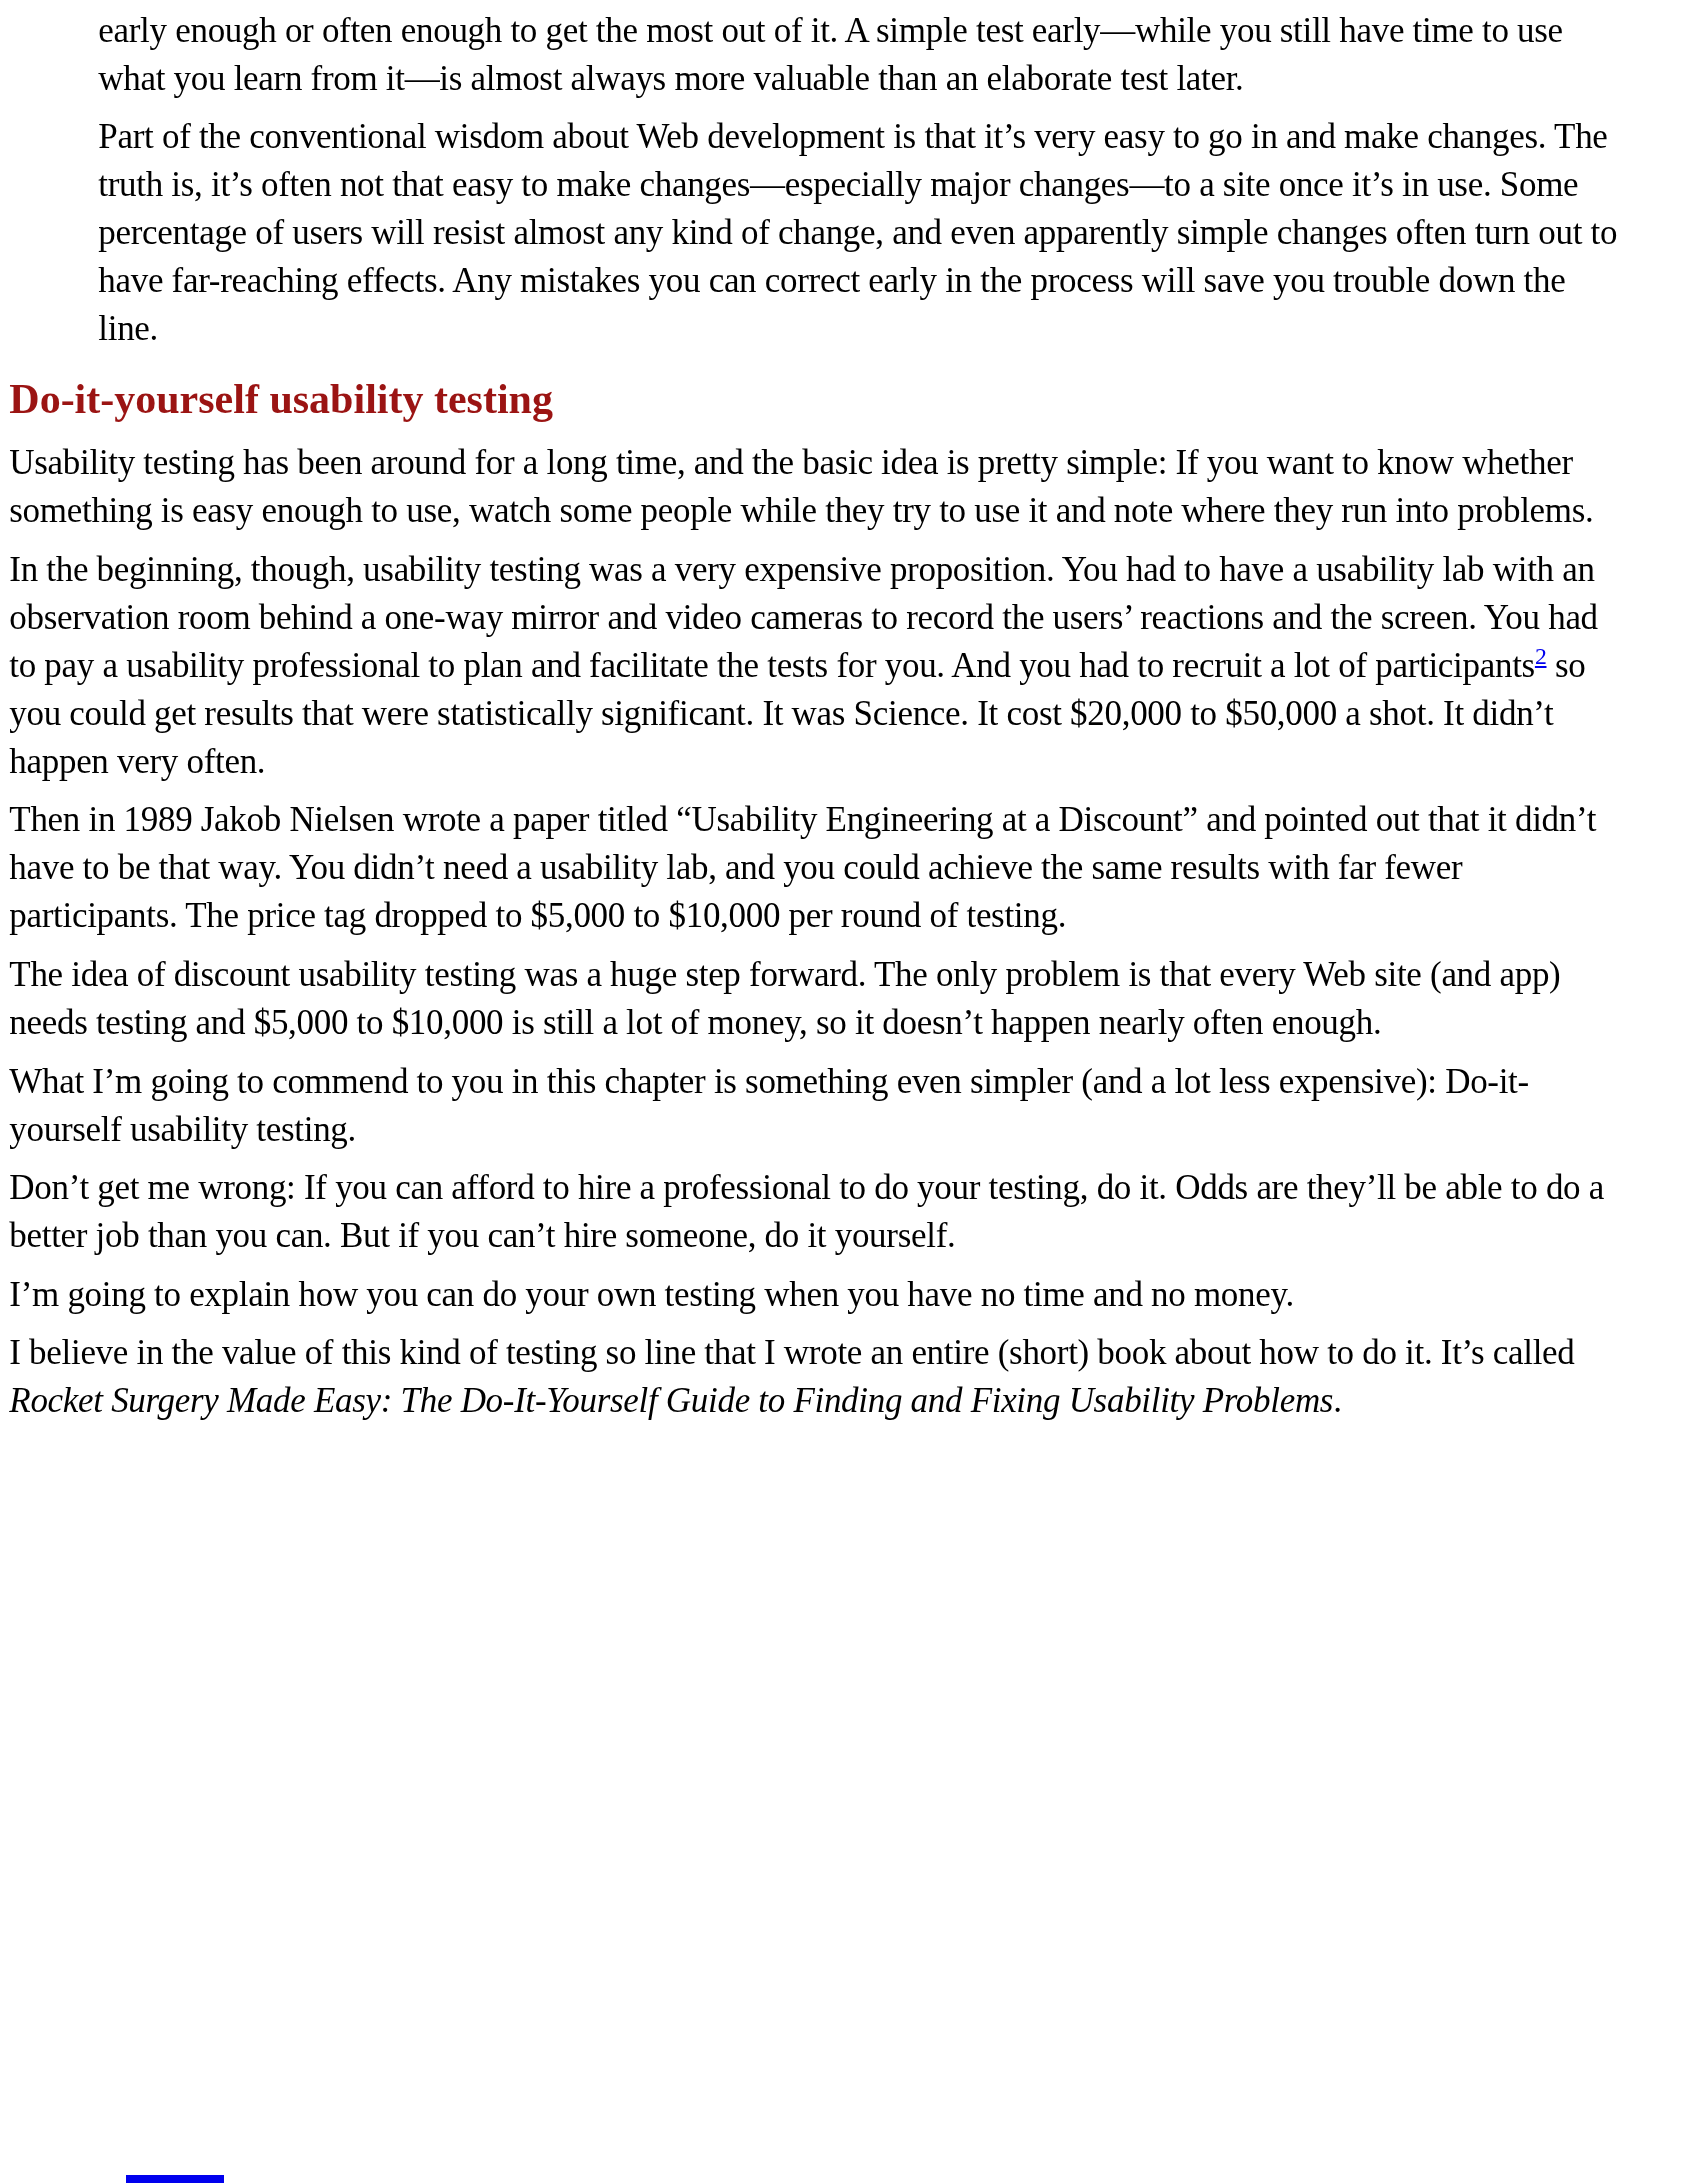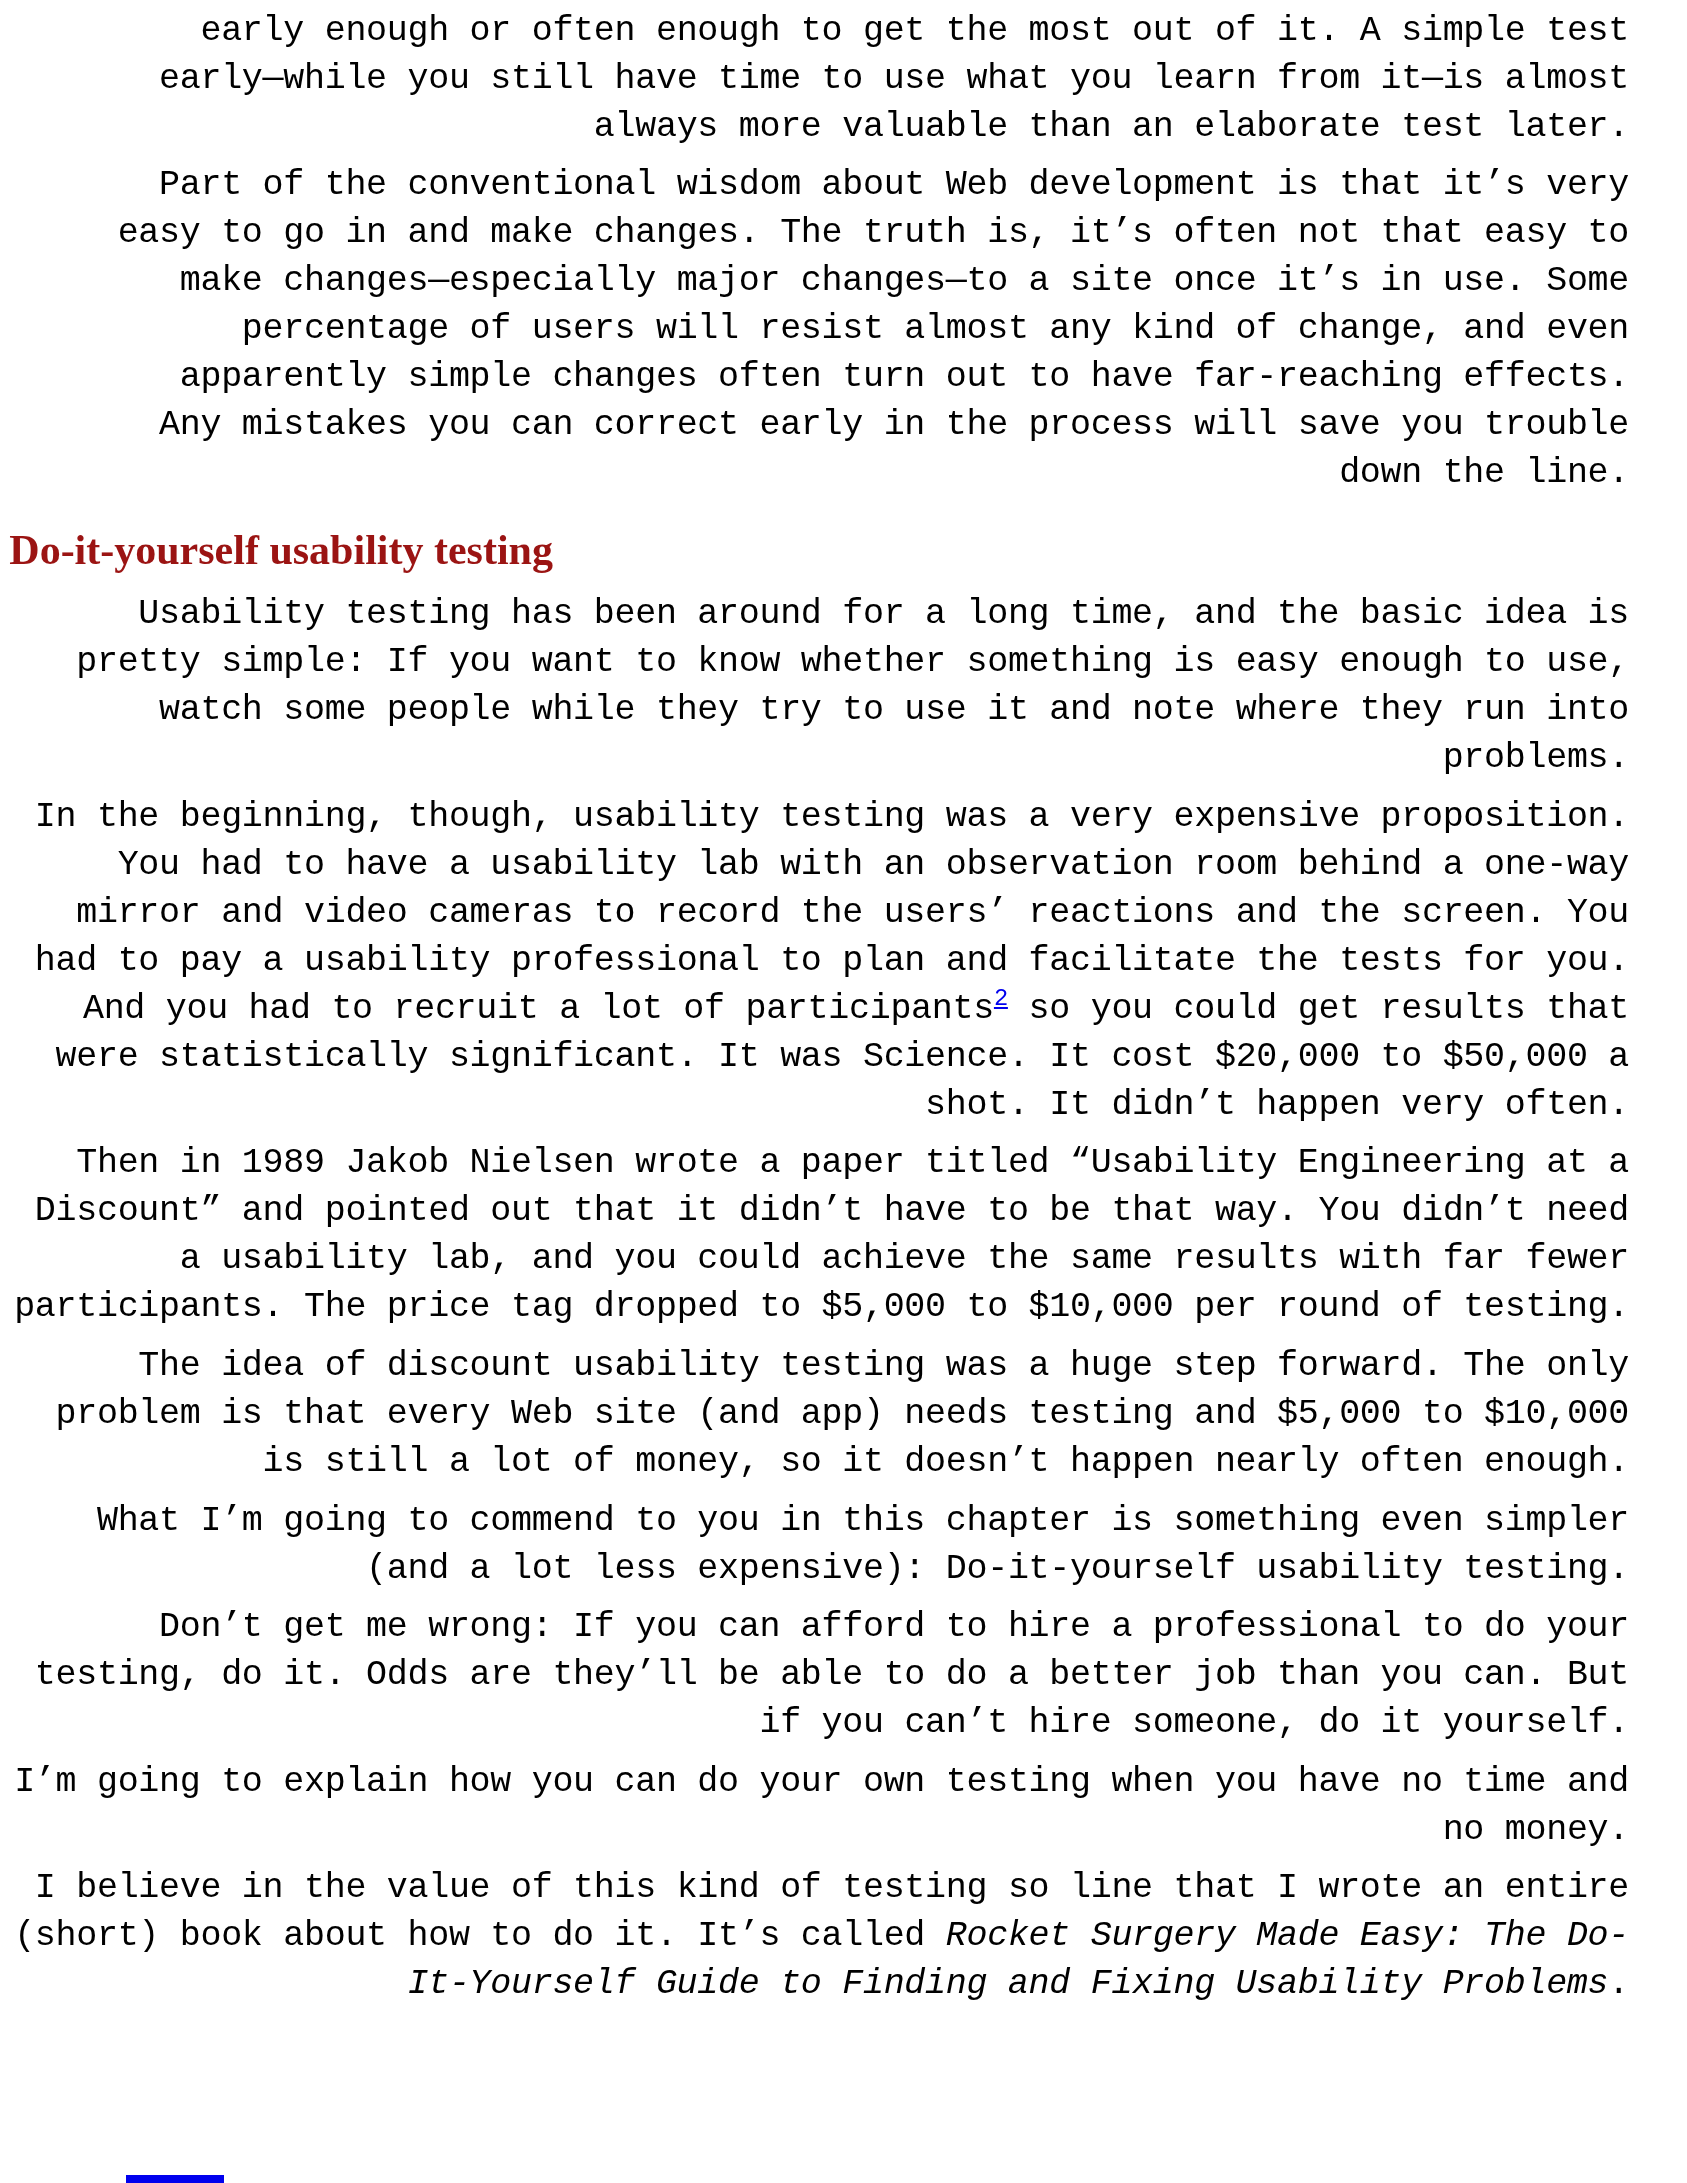--- a/index.html
+++ b/index.html
@@ -16,28 +16,27 @@
     padding: 6.6px 58px 0 9.3px;
     font-size: 35px;
     line-height: 48px;
     letter-spacing: -0.3px;
   }
   .intro-block {
     margin-left: 89px;
   }
   p.body-para {
     margin: 0 0 10.6px 0;
-    text-align: right;
-    font-family: Liberation Mono, monospace;
+    text-align: left;
   }
   h2.section-heading {
     font-size: 42px;
     line-height: 46px;
     font-weight: bold;
-    margin: 30px 0 17px 0;
+    margin: 23px 0 17px 0;
     letter-spacing: 0;
   }
   .footnote-para {
     margin: 2.6px 0 13.2px 26.5px;
     font-size: 30px;
     line-height: 40px;
     font-style: italic;
   }
   a.sup-link {
     font-size: 0.68em;

